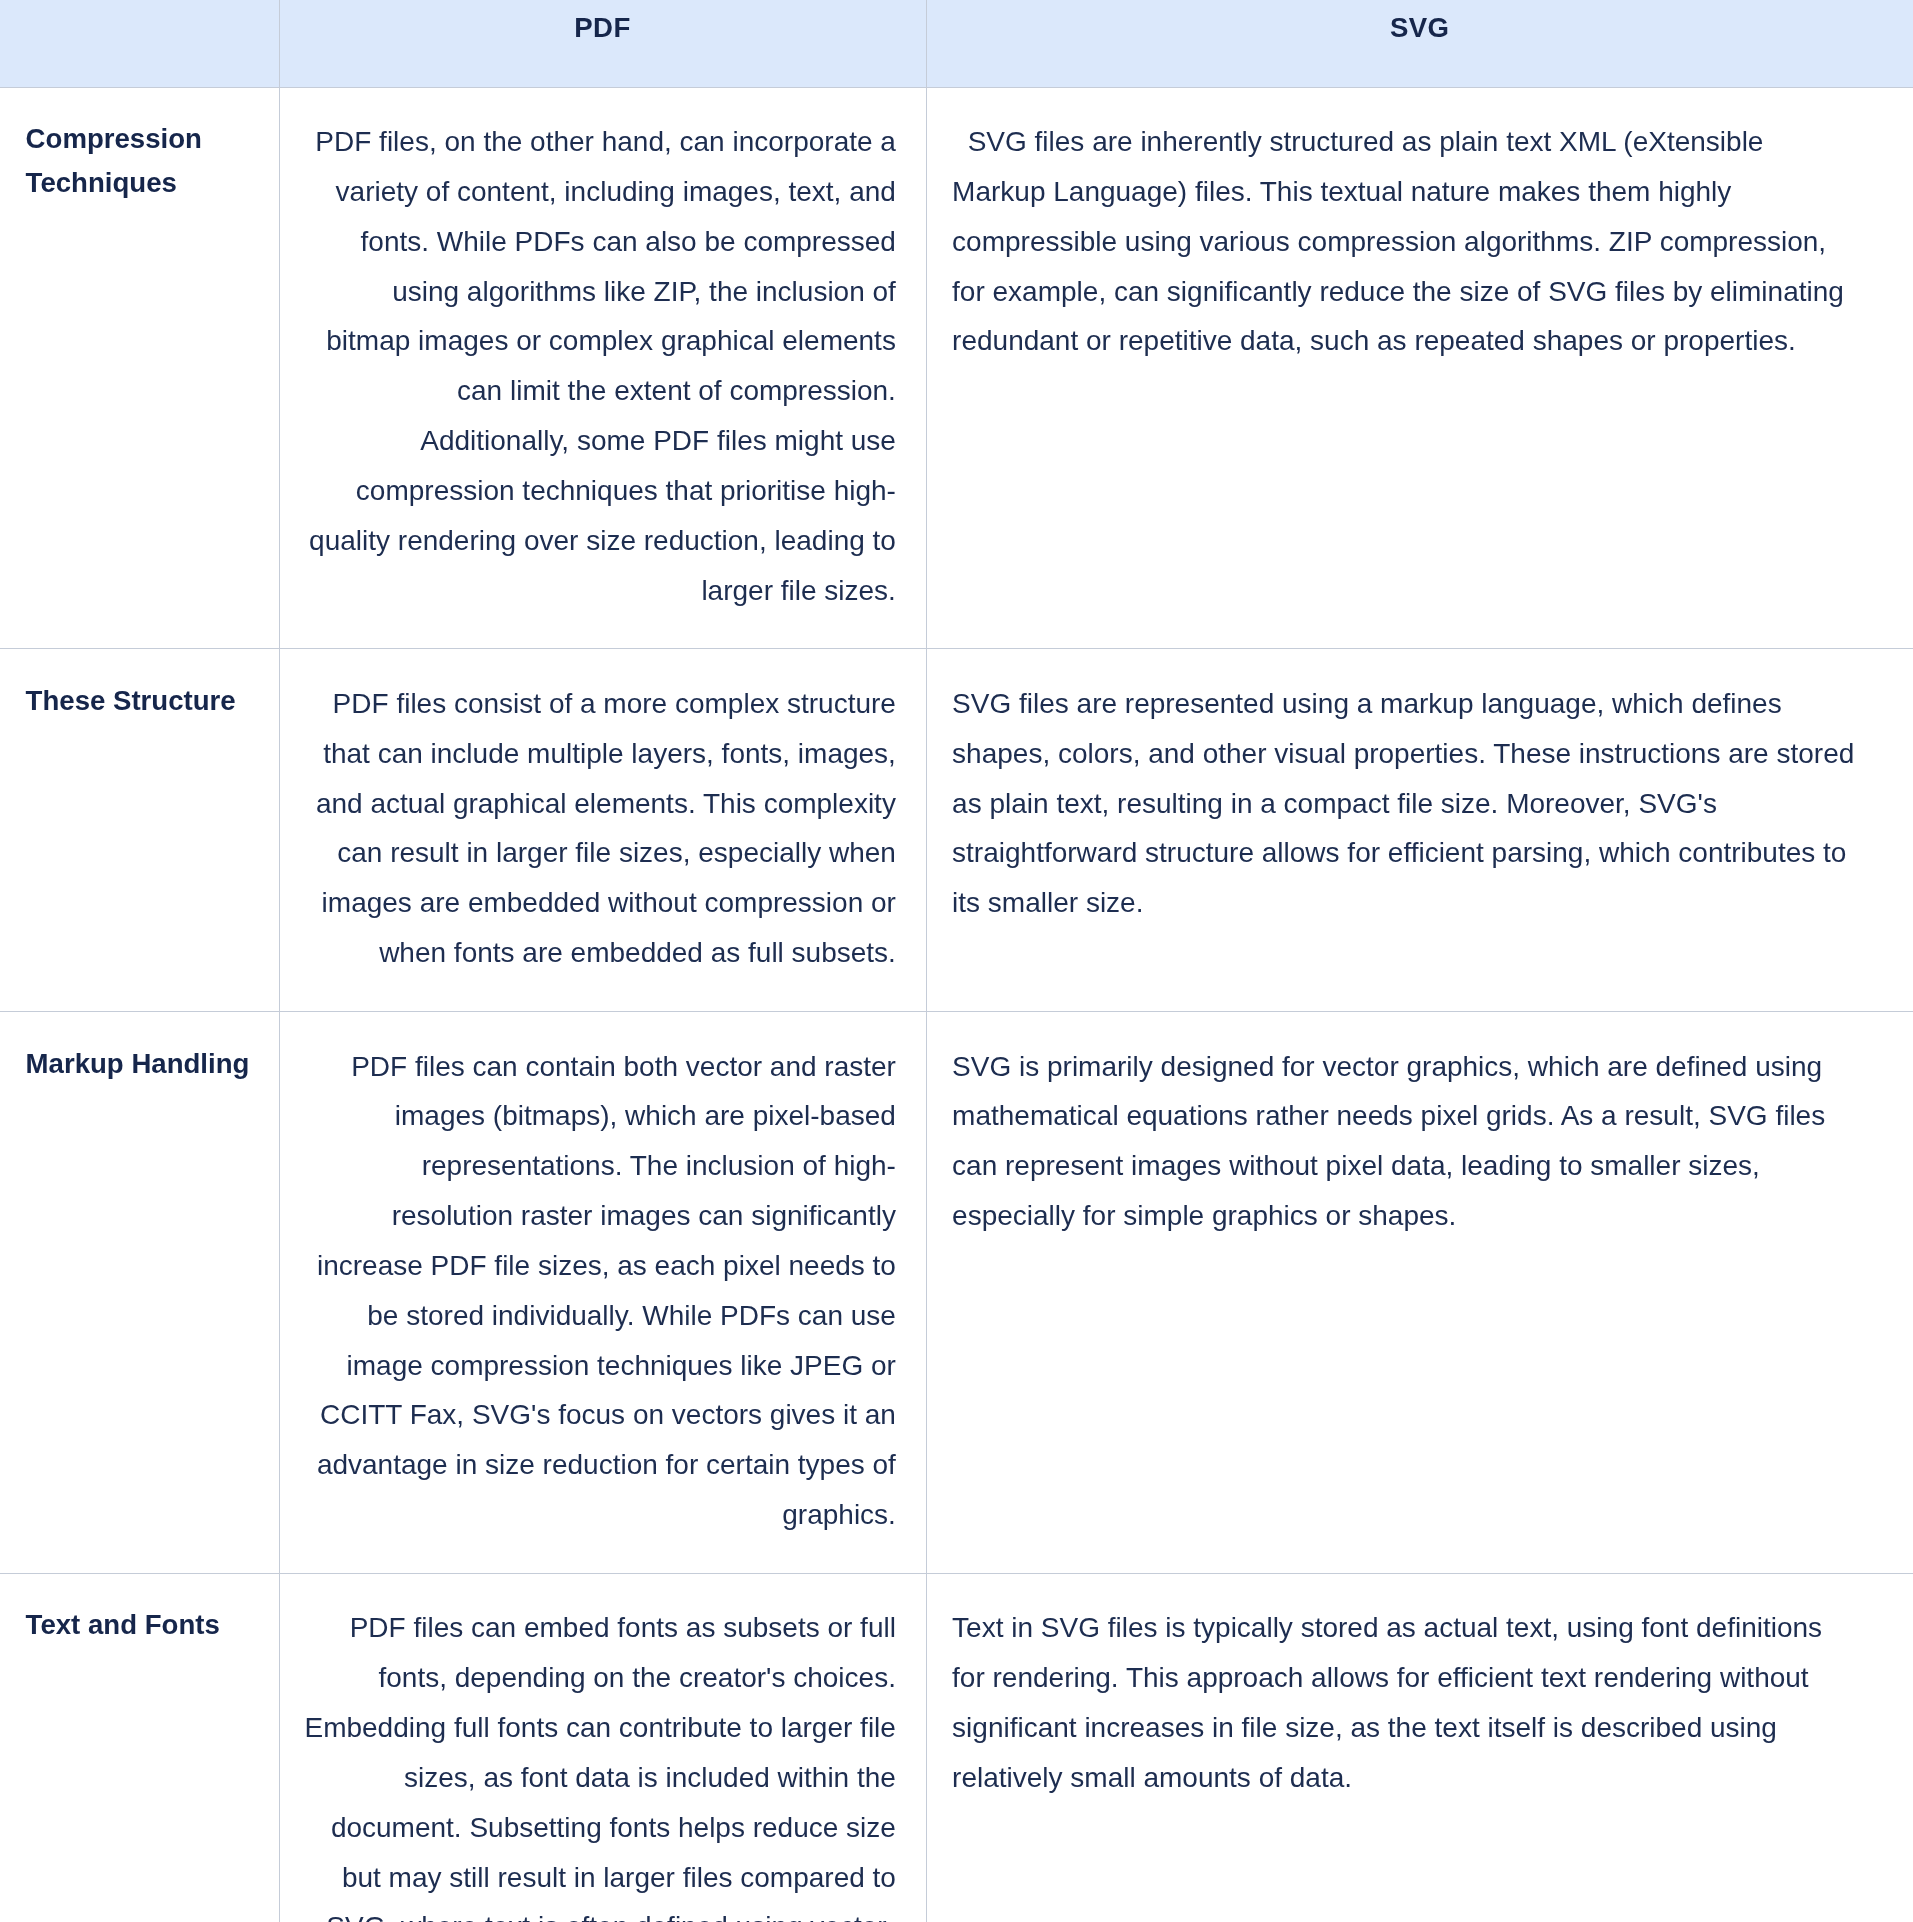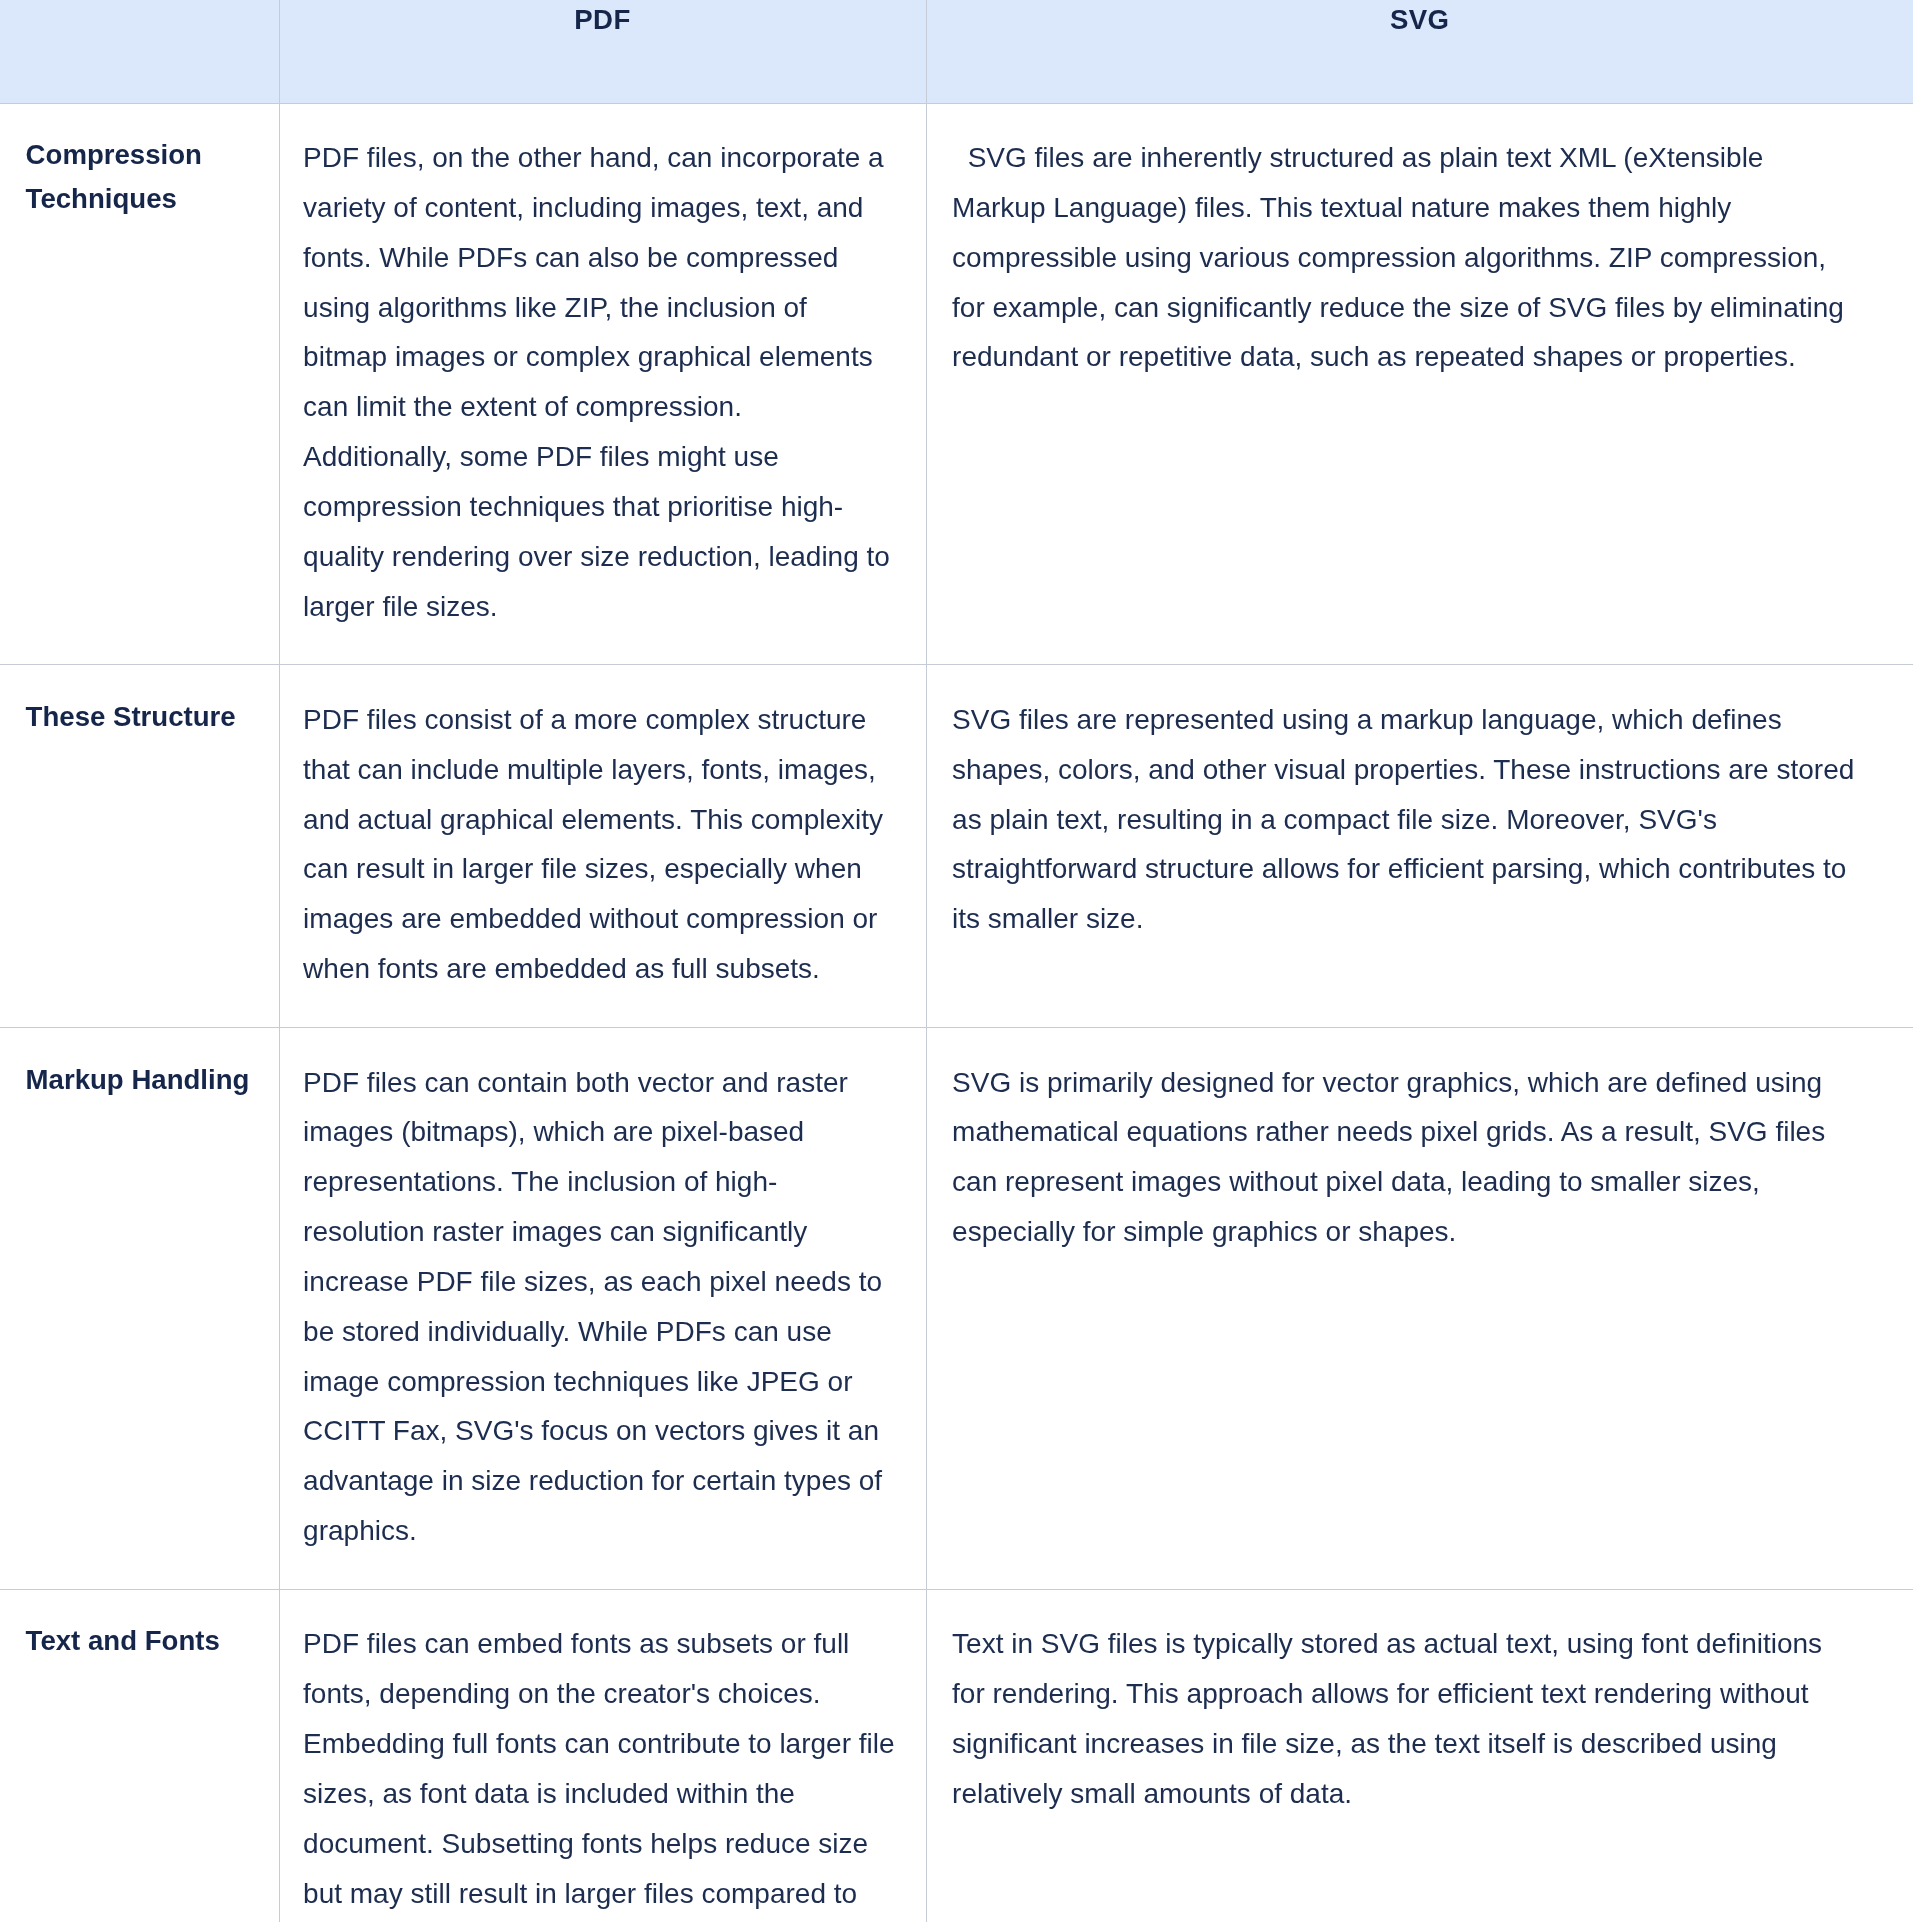--- a/index.html
+++ b/index.html
@@ -29,27 +29,27 @@
     vertical-align: top;
     box-sizing: border-box;
   }
   .comparison-table tr > *:first-child { border-left: none; }
   .comparison-table tr > *:last-child { border-right: none; }
   .comparison-table thead tr > * { border-top: none; }
   .comparison-table tbody tr:last-child > * { border-bottom: none; }
 
   thead th {
     background: #dbe8fb;
-    height: 103px;
+    height: 87px;
     text-align: center;
     font-size: 27.6px;
     font-weight: bold;
     color: #16264b;
     letter-spacing: 0.4px;
-    padding: 4px;
+    padding: 12px;
   }
   thead th.blank-head { background: #dbe8fb; }
 
   td {
     padding: 29.6px 25.6px 33px 25.6px;
     font-size: 28px;
     line-height: 1.78;
     color: #1d2d50;
   }
   td.feature-cell {
@@ -57,21 +57,21 @@
     font-size: 27.6px;
     line-height: 1.6;
     color: #16264b;
     padding-right: 11.8px;
   }
   td.text-cell {
     padding-left: 23.6px;
     padding-right: 33px;
     hyphens: none;
   }
-  td.pdf-cell { padding-right: 29.6px; }
+  td.pdf-cell { padding-right: 29.6px; text-align: right; }
   td.svg-cell { padding-left: 25.6px; padding-right: 58px; }
 
   .cell-indent { white-space: pre-wrap; }
 </style>
 </head>
 <body>
 
 <table class="comparison-table">
   <colgroup>
     <col class="col-feature">

